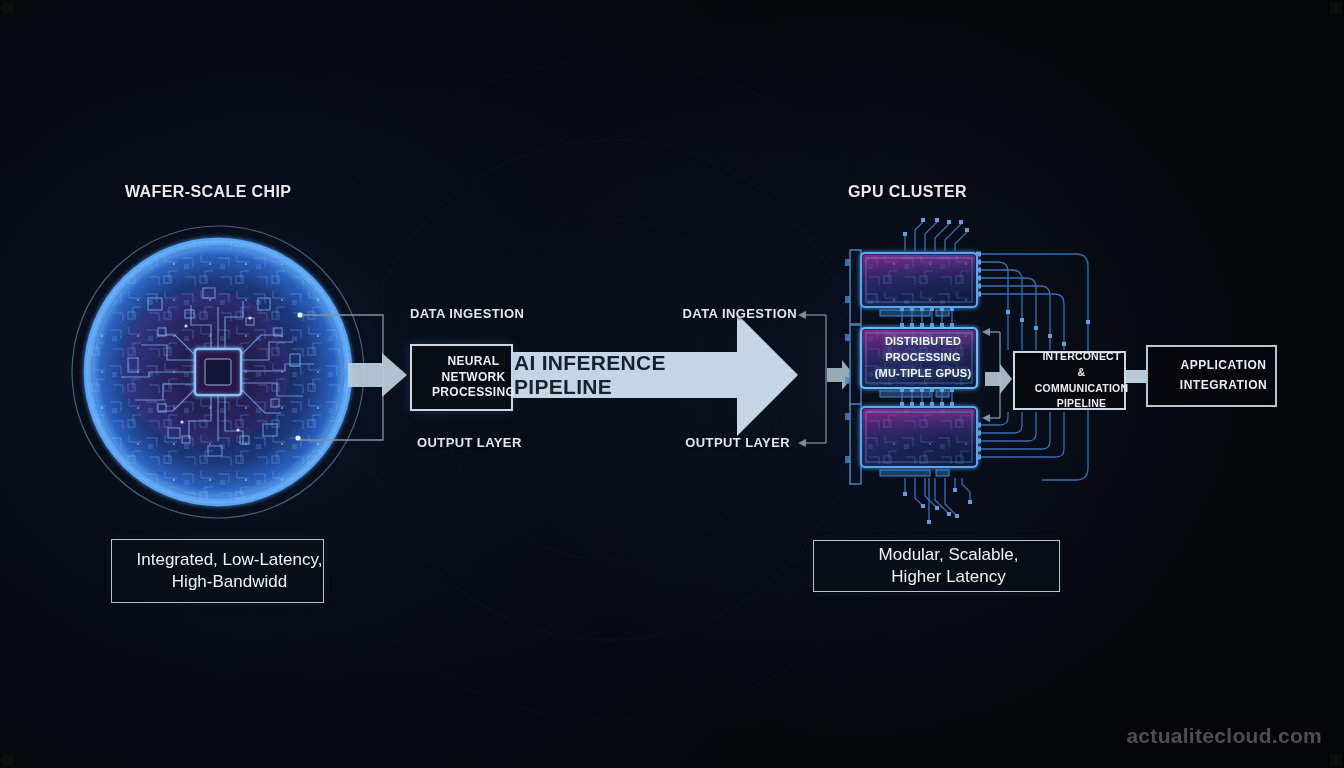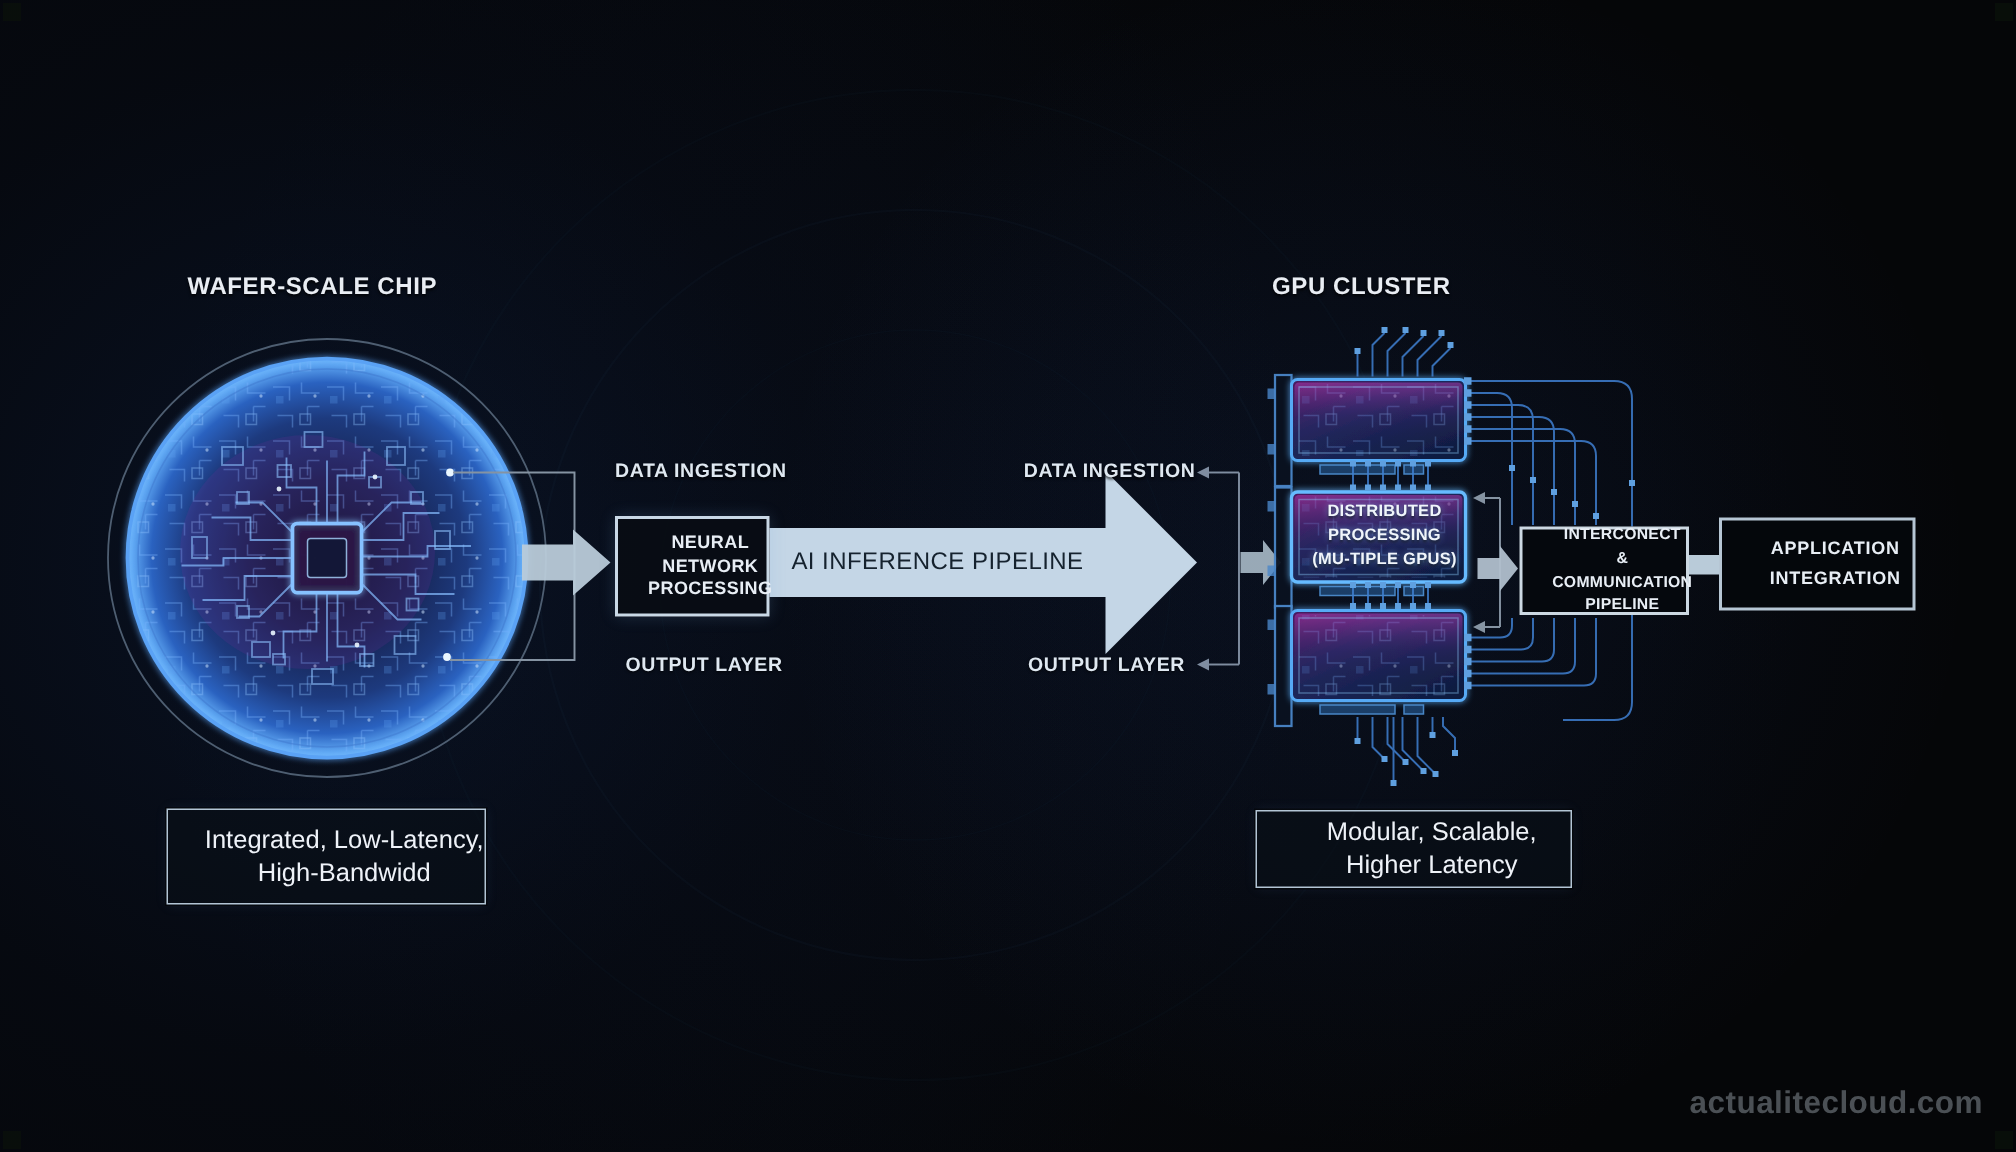--- a/index.html
+++ b/index.html
@@ -24,21 +24,21 @@
   }
   .nnbox{
     left:410px;top:344px;width:103px;height:67px;
     border:2px solid #c9d8e6;background:rgba(8,13,20,.94);
     font-size:12px;font-weight:bold;line-height:1.3;letter-spacing:.3px;
     box-shadow:0 0 10px rgba(120,170,230,.18);
   }
   .arrow-label{
     left:514px;top:361px;width:222px;height:28px;
     display:flex;align-items:center;justify-content:center;
-    font-size:16px;font-weight:normal;letter-spacing:.3px;color:#15222e;
+    font-size:21px;font-weight:bold;letter-spacing:.3px;color:#15222e;
   }
   .gpu-text{
     left:866px;top:334px;width:114px;
     font-size:11px;font-weight:bold;line-height:1.45;letter-spacing:.2px;
     text-align:center;color:#f0f5fb;text-shadow:0 0 5px rgba(140,190,255,.7),0 1px 2px rgba(0,0,0,.9);
   }
   .icbox{
     left:1013px;top:351px;width:113px;height:59px;
     border:2px solid #ccd8e2;background:#05080d;
     font-size:10.5px;font-weight:bold;line-height:1.5;letter-spacing:.2px;
@@ -47,21 +47,21 @@
     left:1146px;top:345px;width:131px;height:62px;
     border:2px solid #b6c6d4;background:#04070b;
     font-size:12px;font-weight:bold;line-height:1.65;letter-spacing:.5px;
   }
   .caption{
     border:1.5px solid #b3c5d5;background:rgba(10,16,24,.55);
     font-size:17px;line-height:1.3;color:#eef2f8;
     box-shadow:0 0 0 1px rgba(0,0,0,.5), 0 0 8px rgba(100,140,190,.12);
   }
   .cap-left{left:111px;top:539px;width:213px;height:64px;}
-  .cap-right{left:813px;top:540px;width:211px;height:52px;margin-left:24px;}
+  .cap-right{left:813px;top:540px;width:247px;height:52px;}
   .watermark{
     right:22px;top:724px;font-size:21px;font-weight:bold;color:#4b5055;letter-spacing:.3px;
   }
   .corner{width:12px;height:12px;background:#0b120b;opacity:.65;}
 </style>
 </head>
 <body>
 
 <div class="canvas">
 

